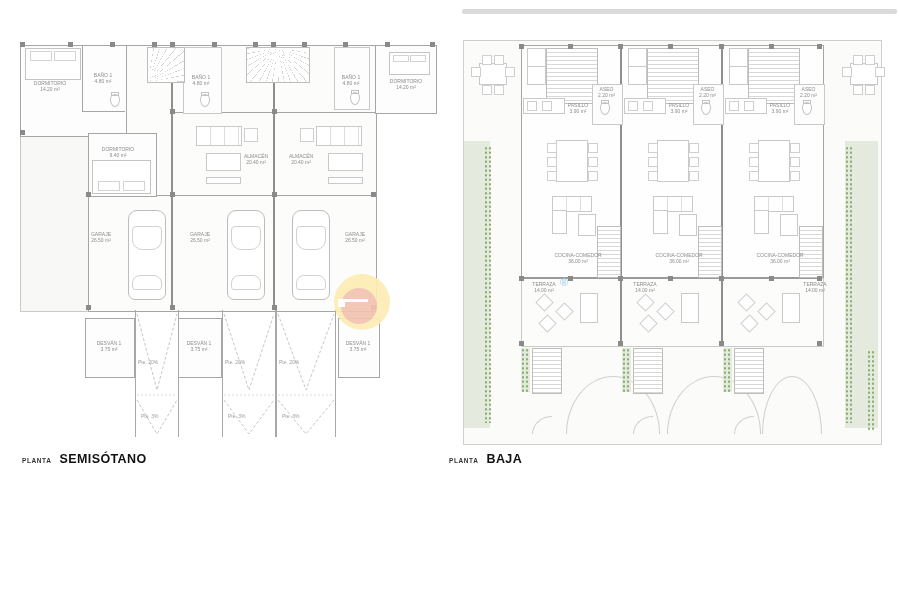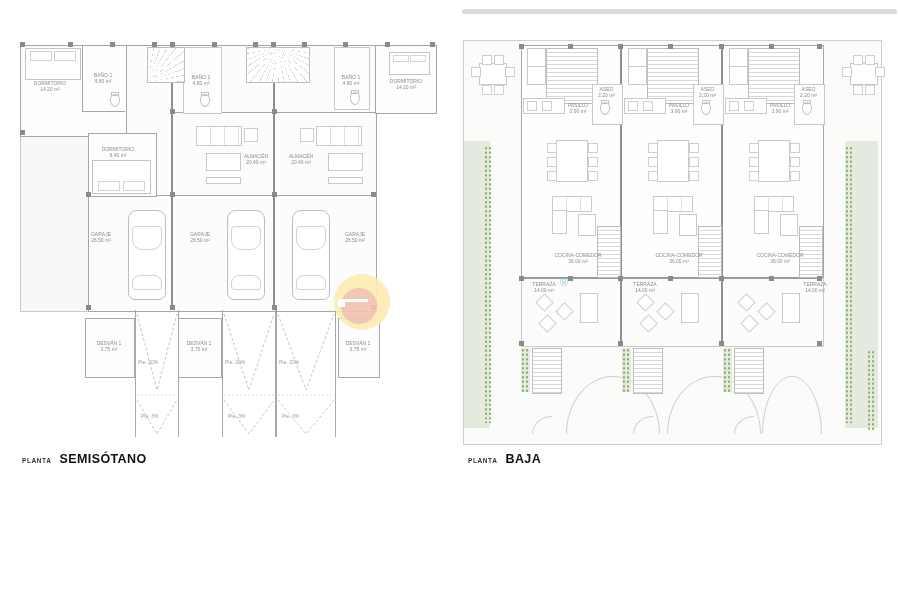--- a/index.html
+++ b/index.html
@@ -386,21 +386,21 @@
   <div class="lbl" style="left:340px;top:281px;width:40px">
       <span>TERRAZA</span>
       <span>14.00 m²</span>
     </div>
 </section>
 
 <div class="title" style="left:22px;top:452px">
   <span class="pre">PLANTA</span>
   <span class="big">SEMISÓTANO</span>
 </div>
-<div class="title" style="left:468px;top:452px">
+<div class="title" style="left:449px;top:452px">
   <span class="pre">PLANTA</span>
   <span class="big">BAJA</span>
 </div>
 
 <div class="a" style="left:330px;top:266px;width:260px;height:74px;opacity:.93">
   <div class="cir" style="left:4px;top:8px;width:56px;height:56px;background:#fcecb5"></div>
   <div class="cir" style="left:11px;top:22px;width:36px;height:36px;background:#f2c3b0"></div>
   <div class="a" style="left:8px;top:33px;width:30px;height:3px;background:#fff"></div>
   <div class="a" style="left:8px;top:33px;width:7px;height:8px;background:#fff"></div>
   <div class="wm-reg" style="left:230px;top:10px">®</div>

